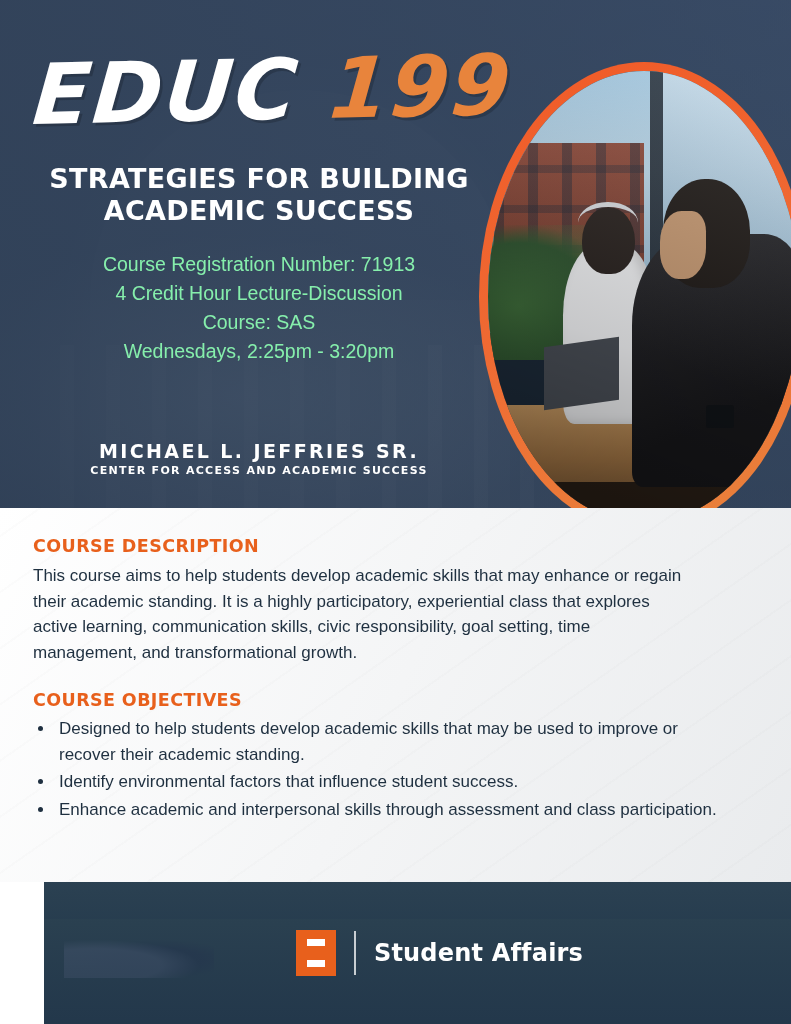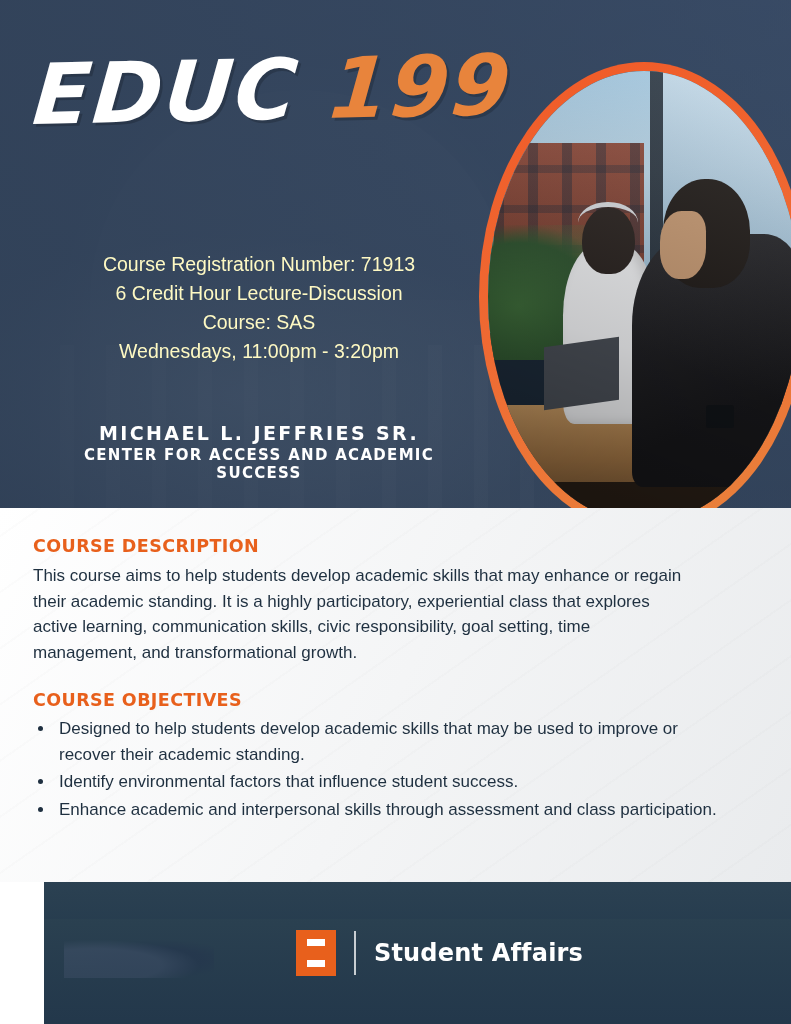--- a/index.html
+++ b/index.html
@@ -94,43 +94,43 @@
     font-weight: 700;
     line-height: 32px;
     letter-spacing: 0.3px;
   }
 
   .details {
     position: absolute;
     left: 44px; top: 250px;
     width: 430px;
     text-align: center;
-    color: #fef9c3;
+    color: #86efac;
     font-size: 19.5px;
     line-height: 29px;
     font-weight: 400;
   }
 
   .instructor {
     position: absolute;
-    left: 44px; top: 422px;
+    left: 44px; top: 440px;
     width: 430px;
     text-align: center;
     color: #ffffff;
   }
   .instructor-name {
     font-family: "DejaVu Sans", sans-serif;
     font-size: 19px;
     font-weight: 700;
     letter-spacing: 2.4px;
   }
   .instructor-dept {
     margin-top: 2px;
     font-family: "DejaVu Sans", sans-serif;
-    font-size: 15px;
+    font-size: 11px;
     font-weight: 700;
     letter-spacing: 1.3px;
   }
 
   
   .photo-ring {
     position: absolute;
     left: 479px; top: 62px;
     width: 330px; height: 470px;
     border-radius: 50%;
@@ -342,26 +342,27 @@
       <div class="hero-dome2"></div>
       <div class="hero-cols"></div>
     </div>
     <div class="hero-veil"></div>
 
     <div class="course-code">
       <span>EDUC</span>
       <span class="num">199</span>
     </div>
 
+    <div class="subtitle">STRATEGIES FOR BUILDING ACADEMIC SUCCESS</div>
 
     <div class="details">
       <div>Course Registration Number: 71913</div>
-      <div>6 Credit Hour Lecture-Discussion</div>
+      <div>4 Credit Hour Lecture-Discussion</div>
       <div>Course: SAS</div>
-      <div>Wednesdays, 11:00pm - 3:20pm</div>
+      <div>Wednesdays, 2:25pm - 3:20pm</div>
     </div>
 
     <div class="instructor">
       <div class="instructor-name">MICHAEL L. JEFFRIES SR.</div>
       <div class="instructor-dept">CENTER FOR ACCESS AND ACADEMIC SUCCESS</div>
     </div>
 
     <div class="photo-ring">
       <div class="photo-inner">
         <div class="ph-sky"></div>

